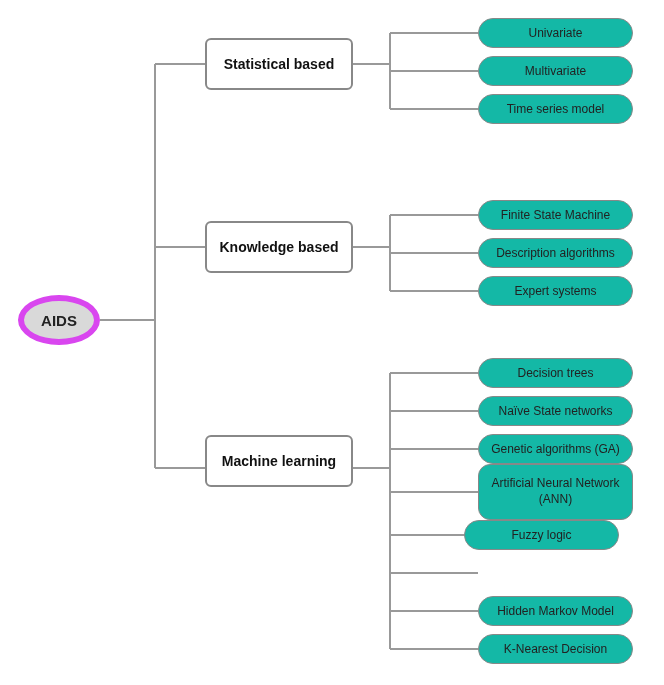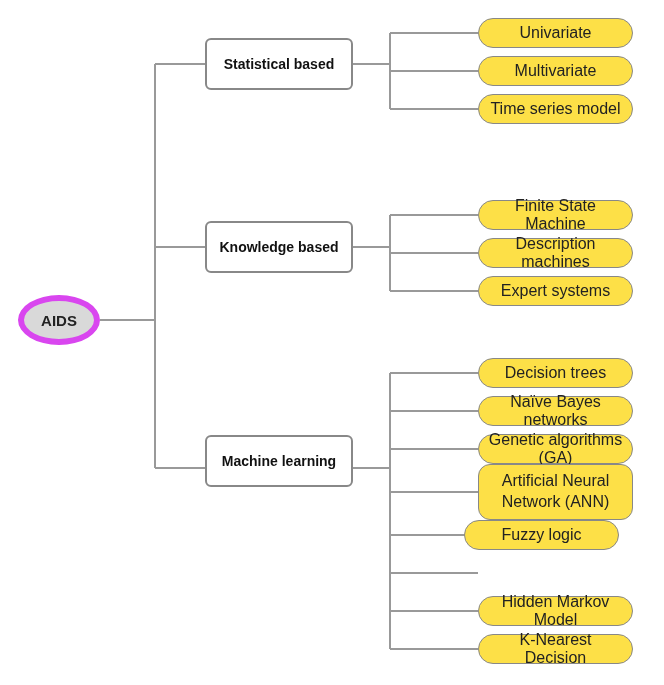--- a/index.html
+++ b/index.html
@@ -55,26 +55,26 @@
       padding: 6px 8px;
     }
 
     
     .node-leaf {
       position: absolute;
       width: 155px;
       height: 30px;
       border-radius: 15px;
       border: 1.5px solid #888;
-      background: #fde047;
+      background: #14b8a6;
       display: flex;
       align-items: center;
       justify-content: center;
       text-align: center;
-      font-size: 16px;
+      font-size: 12px;
       color: #222;
       padding: 2px 8px;
     }
 
     svg.lines {
       position: absolute;
       top: 0; left: 0;
       width: 664px;
       height: 685px;
       pointer-events: none;
@@ -139,35 +139,35 @@
   </div>
 
   <div class="node-cat" style="left:205px; top:221px; height:52px;">
     <span>Knowledge based</span>
   </div>
 
   <div class="node-leaf" style="left:478px; top:200px;align-items:center;">
     <span>Finite State Machine</span>
   </div>
   <div class="node-leaf" style="left:478px; top:238px;">
-    <span>Description machines</span>
+    <span>Description algorithms</span>
   </div>
   <div class="node-leaf" style="left:478px; top:276px;">
     <span>Expert systems</span>
   </div>
 
   <div class="node-cat" style="left:205px; top:435px; height:46px;">
     <span>Machine learning</span>
   </div>
 
   <div class="node-leaf" style="left:478px; top:358px;">
     <span>Decision trees</span>
   </div>
   <div class="node-leaf" style="left:478px; top:396px;">
-    <span>Naïve Bayes networks</span>
+    <span>Naïve State networks</span>
   </div>
   <div class="node-leaf" style="left:478px; top:434px;">
     <span>Genetic algorithms (GA)</span>
   </div>
   <div class="node-leaf" style="left:478px; top:464px; height:56px; border-radius:12px;">
     <span style="text-align:center; line-height:1.3;">Artificial Neural Network (ANN)</span>
   </div>
   <div class="node-leaf" style="left:464px; top:520px;">
     <span>Fuzzy logic</span>
   </div>

